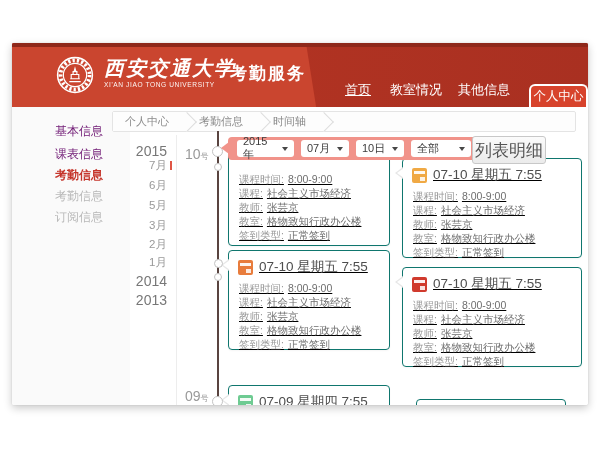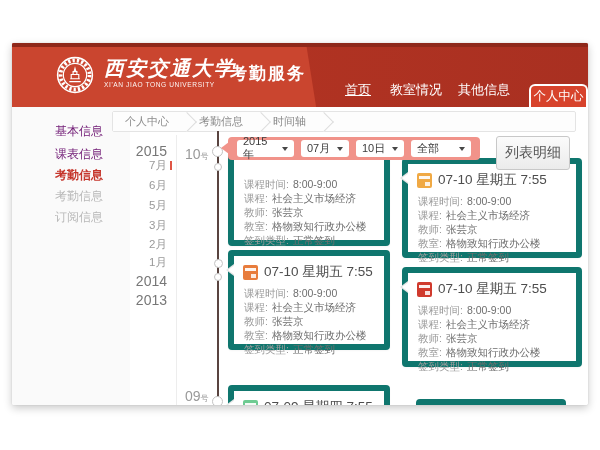--- a/index.html
+++ b/index.html
@@ -64,27 +64,27 @@
                     border-top:6px solid transparent; border-bottom:6px solid transparent;
                     border-right:8px solid #f1938a; }
   .dd { position:absolute; top:3px; height:17px; background:#fff; border-radius:3px;
         display:flex; align-items:center; justify-content:space-between;
         padding:0 6px; font-size:11px; color:#3c3c3c; }
   .dd .caret { width:0; height:0; border-left:3.5px solid transparent;
                border-right:3.5px solid transparent; border-top:4.5px solid #474747; margin-left:4px; }
   .dd-year { left:9px; width:57px; } .dd-month { left:73px; width:48px; }
   .dd-day { left:128px; width:48px; } .dd-type { left:183px; width:60px; }
 
-  .btn-detail { position:absolute; left:484px; top:29px; width:74px; height:34px;
+  .btn-detail { position:absolute; left:460px; top:29px; width:74px; height:28px;
                 background:linear-gradient(#fbfbfb,#ebebeb); border:1px solid #c8c8c8;
-                border-radius:3px; font-size:14px; color:#555;
+                border-radius:3px; font-size:17px; color:#555;
                 display:flex; align-items:center; justify-content:center; z-index:6; }
 
-  .card { position:absolute; background:#fff; border:6px solid #0f766e; border-radius:4px;
-          box-shadow:0 1px 2px rgba(0,0,0,0.04); z-index:2; }
+  .card { position:absolute; background:#fff; border:1px solid #0f766e; border-radius:4px;
+          box-shadow:0 1px 2px rgba(0,0,0,0.04); z-index:2;text-decoration:underline; }
   .card.pointed::before { content:""; position:absolute; left:-8px; top:8px; width:0; height:0;
         border-top:6px solid transparent; border-bottom:6px solid transparent; border-right:8px solid #e7e7e7; }
   .card.pointed::after { content:""; position:absolute; left:-6.5px; top:9px; width:0; height:0;
         border-top:5px solid transparent; border-bottom:5px solid transparent; border-right:7px solid #fff; }
   .card-head { display:flex; align-items:center; gap:6px; padding:7px 8px 5px 9px;
                font-size:13.5px; color:#4d4d4d; white-space:nowrap; }
   .status-icon { position:relative; width:15px; height:15px; border-radius:2px; flex:0 0 15px; }
   .status-icon::before { content:""; position:absolute; left:2px; right:2px; top:3px; height:3px;
                          background:rgba(255,255,255,0.92); }
   .status-icon::after { content:""; position:absolute; right:2px; bottom:2px; width:5px; height:4px;

